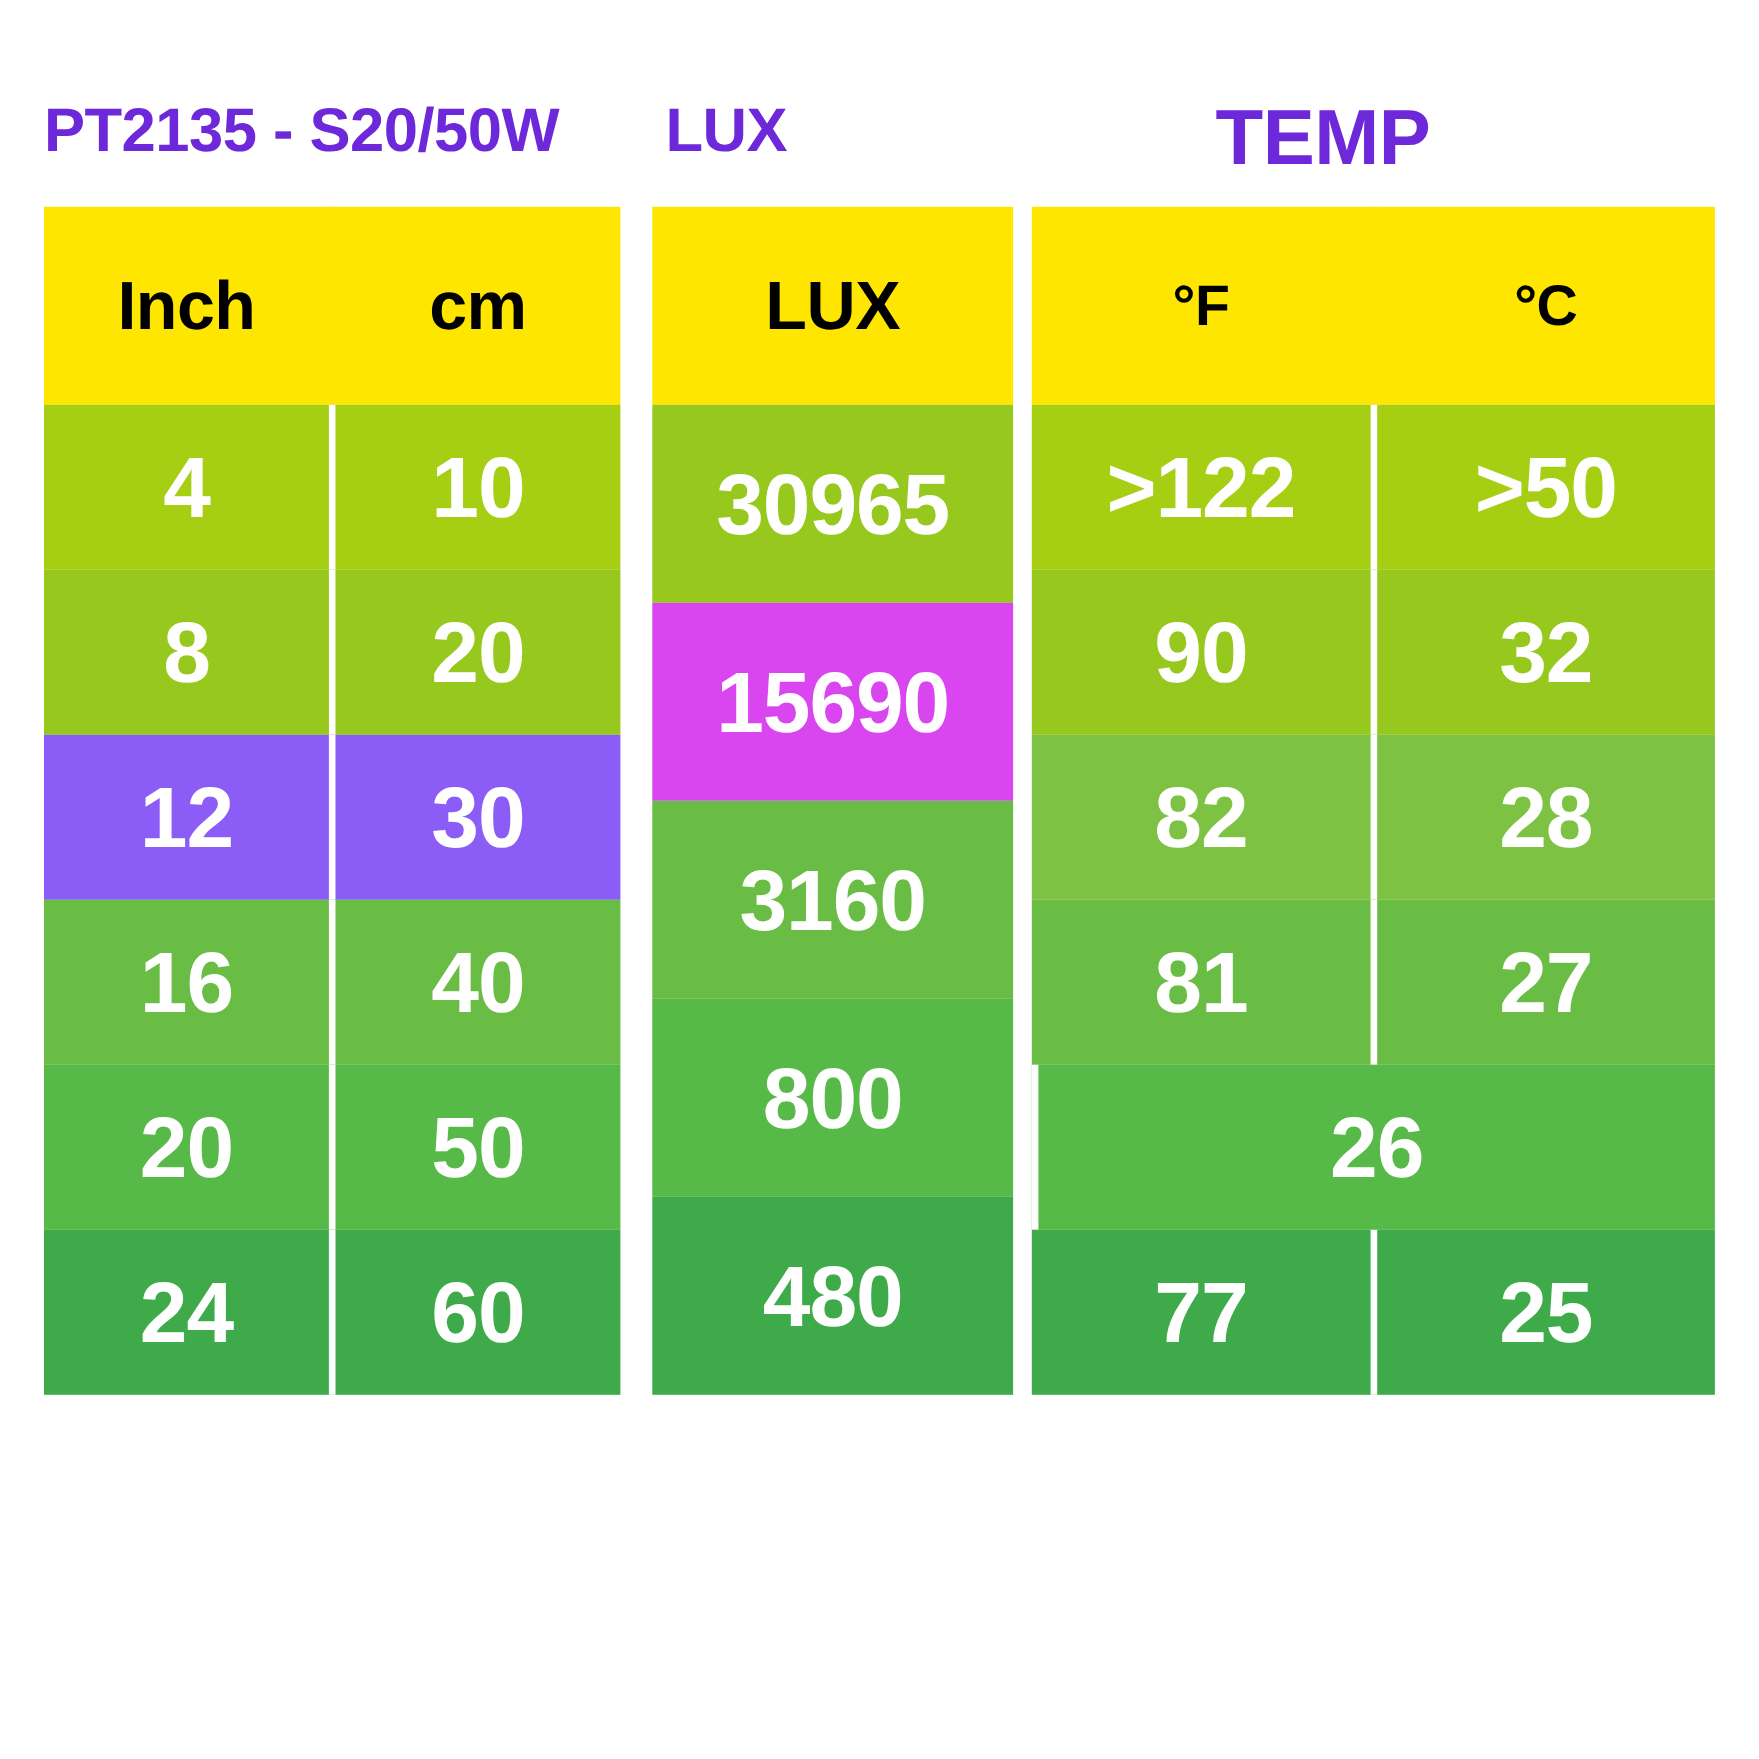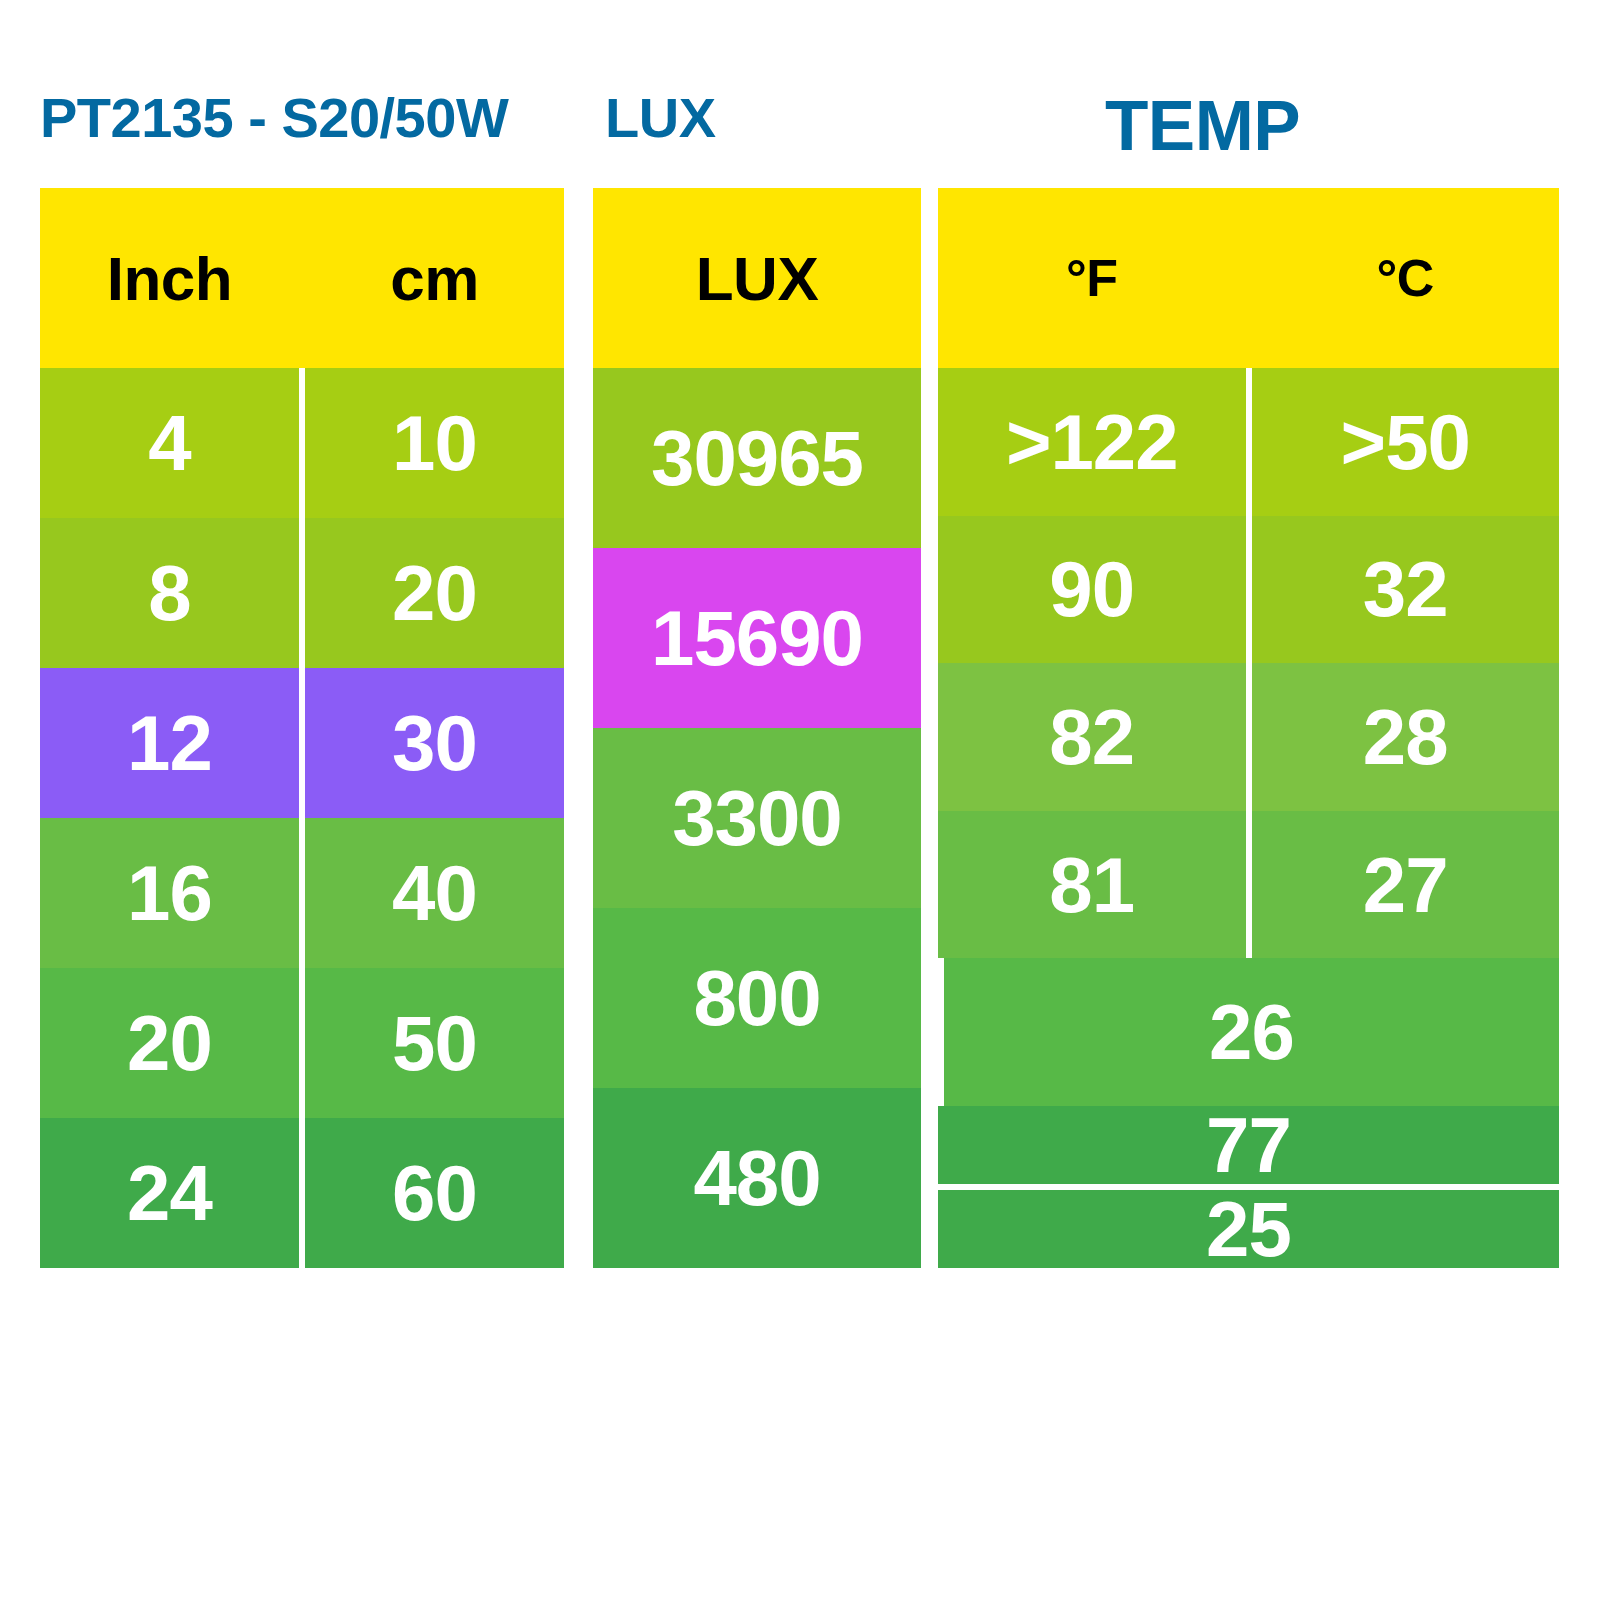--- a/index.html
+++ b/index.html
@@ -25,21 +25,21 @@
   .titles {
     position: absolute;
     left: 0;
     top: 85px;
     width: 1599px;
     height: 80px;
   }
   .title-text {
     position: absolute;
     font-weight: bold;
-    color: #0369a1;
+    color: #6d28d9;
     white-space: nowrap;
     letter-spacing: -0.5px;
   }
   #title-model {
     left: 40px;
     top: 0;
     font-size: 56px;
   }
   #title-lux {
     left: 605px;
@@ -171,21 +171,21 @@
       <div class="header-cell">LUX</div>
     </div>
     <div class="body-rows" id="rows-lux">
         <div class="row" style="background: rgb(151, 200, 30);">
           <div class="cell">30965</div>
         </div>
         <div class="row" style="background: #d946ef;">
           <div class="cell">15690</div>
         </div>
         <div class="row" style="background: rgb(105, 189, 69);">
-          <div class="cell">3300</div>
+          <div class="cell">3160</div>
         </div>
         <div class="row" style="background: rgb(87, 185, 71);">
           <div class="cell">800</div>
         </div>
         <div class="row" style="background: rgb(63, 170, 74);">
           <div class="cell">480</div>
         </div>
       </div>
   </div>
 
@@ -213,21 +213,21 @@
         </div>
         <div class="row" style="background: rgb(105, 189, 69);">
           <div class="cell">81</div>
           <div class="col-gap"></div>
           <div class="cell">27</div>
         </div>
         <div class="row" style="background: rgb(87, 185, 71);">
           <div class="col-gap"></div>
           <div class="cell">26</div>
         </div>
-        <div class="row" style="background: rgb(63, 170, 74); flex-direction: column;">
+        <div class="row" style="background: rgb(63, 170, 74);">
           <div class="cell">77</div>
           <div class="col-gap"></div>
           <div class="cell">25</div>
         </div>
       </div>
   </div>
 
 </div>
 
 </body></html>

